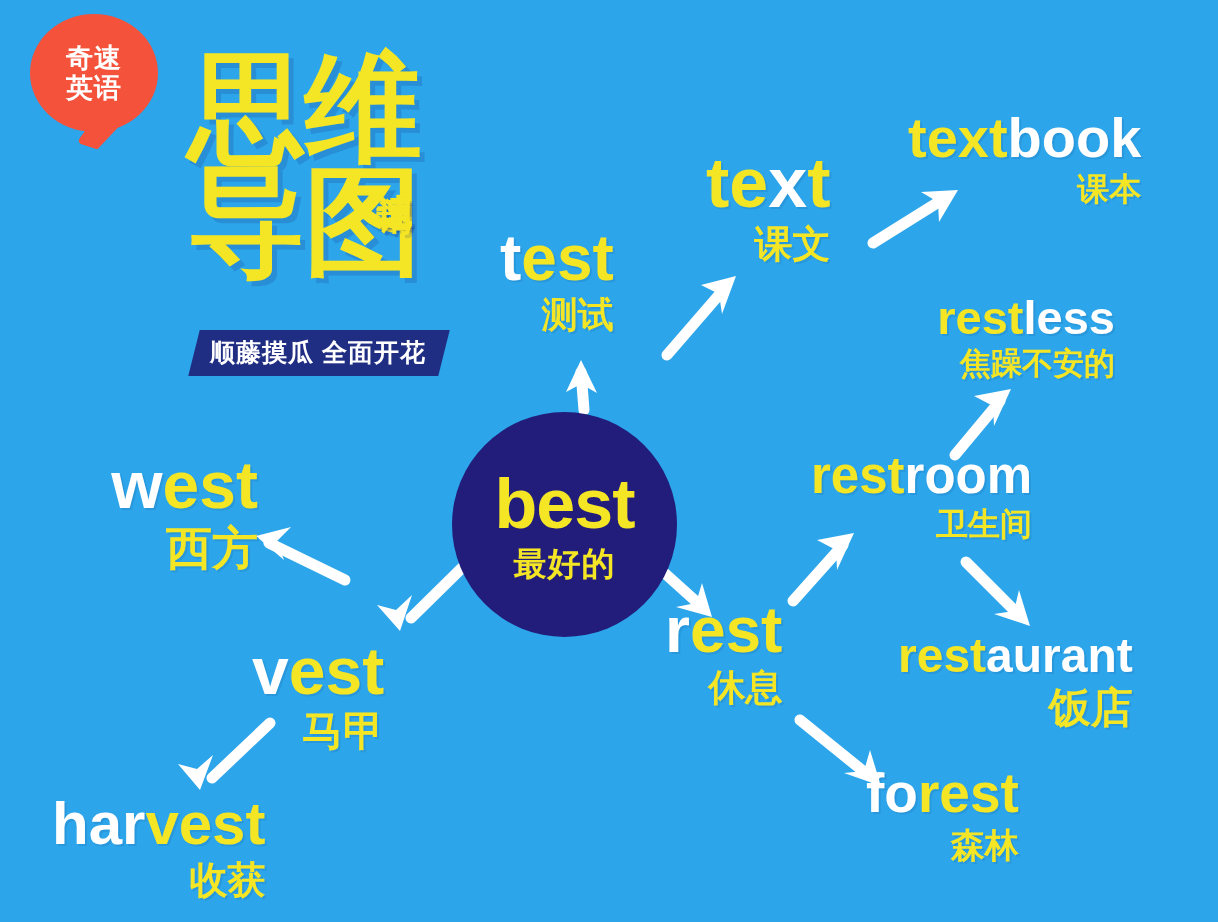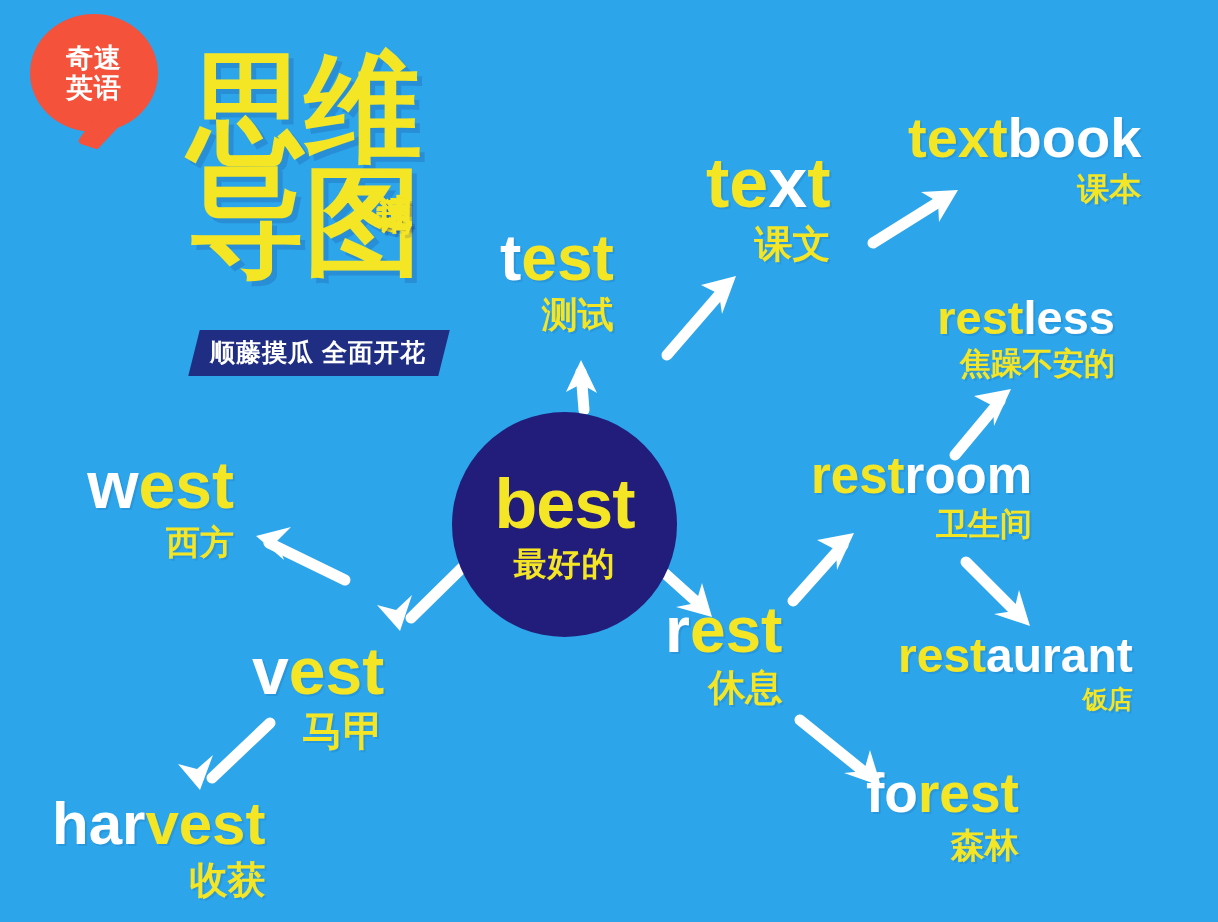--- a/index.html
+++ b/index.html
@@ -174,33 +174,33 @@
   #node-restless      {left:934px; top:294px;}
   #node-restless .eng {font-size:47px;}
   #node-restless .cn  {font-size:31px; margin-left:26px;}
 
   #node-restroom      {left:786px; top:450px;}
   #node-restroom .eng {font-size:51px;margin-left:25px;}
   #node-restroom .cn  {font-size:32px; }
 
   #node-restaurant      {left:898px; top:632px;}
   #node-restaurant .eng {font-size:48px;}
-  #node-restaurant .cn  {font-size:25px; margin-left:72px;}
+  #node-restaurant .cn  {font-size:42px; margin-left:72px;}
 
   #node-rest      {left:665px; top:598px;}
   #node-rest .eng {font-size:64px;}
   #node-rest .cn  {font-size:37px; margin-left:28px;}
 
   #node-forest      {left:866px; top:766px;}
   #node-forest .eng {font-size:55px;}
   #node-forest .cn  {font-size:34px; margin-left:56px;}
 
   #node-west      {left:78px; top:452px;}
   #node-west .eng {font-size:66px;}
-  #node-west .cn  {font-size:34px; margin-left:88px;}
+  #node-west .cn  {font-size:46px; margin-left:88px;}
 
   #node-vest      {left:252px; top:638px;}
   #node-vest .eng {font-size:66px;}
   #node-vest .cn  {font-size:41px; margin-left:20px;}
 
   #node-harvest      {left:52px; top:794px;}
   #node-harvest .eng {font-size:60px;}
   #node-harvest .cn  {font-size:38px; margin-left:72px;}
 </style>
 </head>

